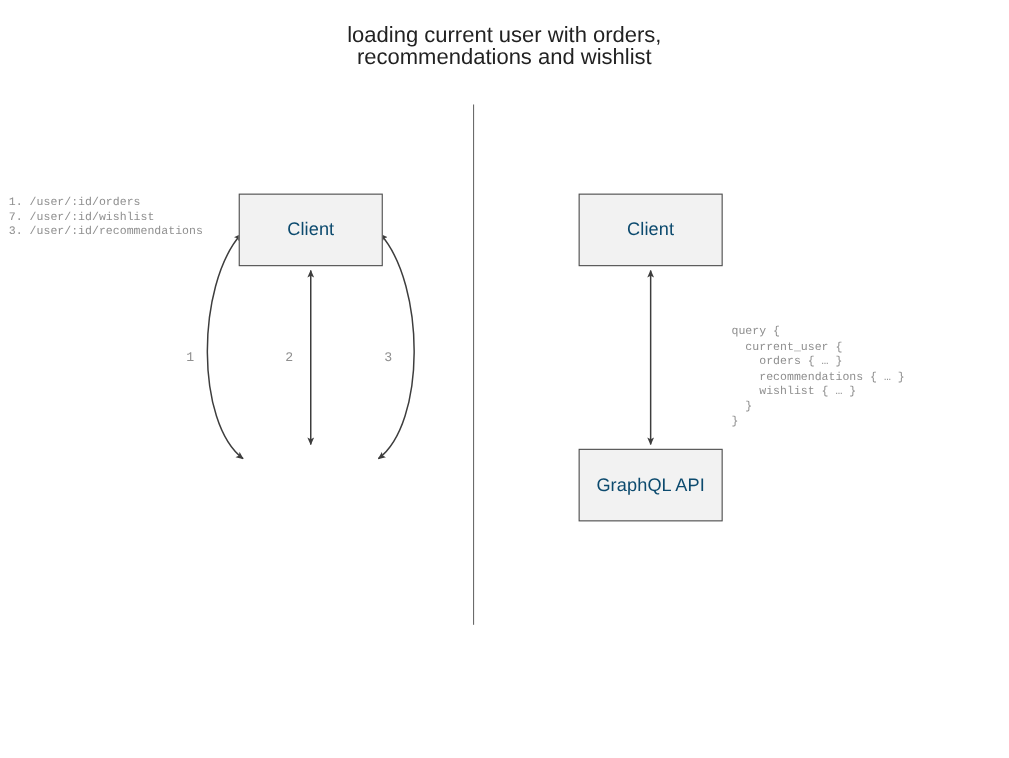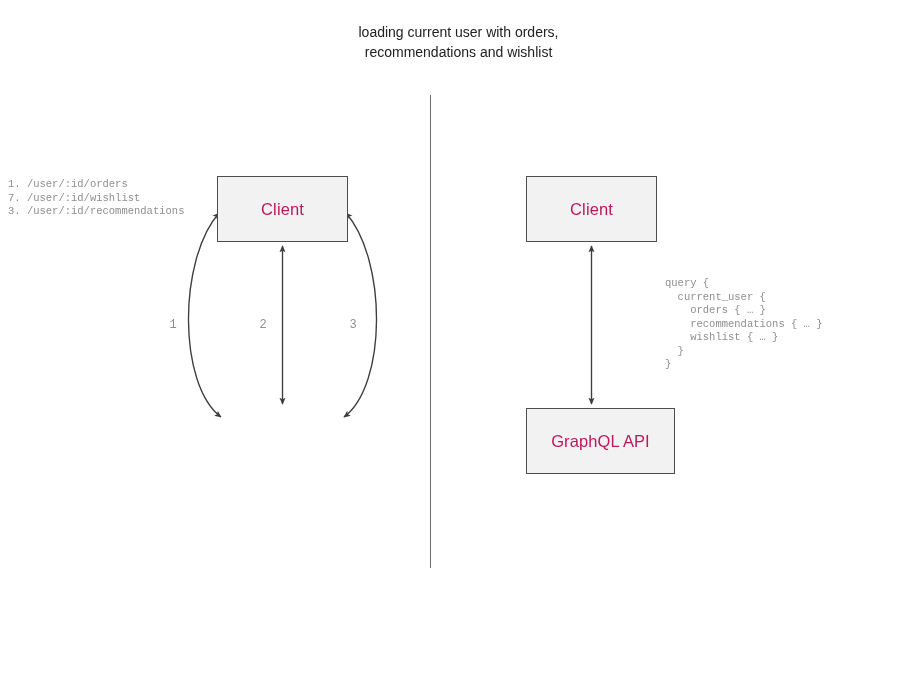--- a/index.html
+++ b/index.html
@@ -26,21 +26,21 @@
     height: 689px;
   }
 
   
   #diagram-title {
     position: absolute;
     left: 0;
     top: 22px;
     width: 917px;
     text-align: center;
-    font-size: 14px;
+    font-size: 20px;
     line-height: 20px;
     color: #222222;
     font-family: "Liberation Sans", sans-serif;
     white-space: pre-line;
   }
 
   
   #panel-divider {
     position: absolute;
     left: 430px;
@@ -53,29 +53,29 @@
   
   .node-box {
     position: absolute;
     box-sizing: border-box;
     background: #f2f2f2;
     border: 1.3px solid #4d4d4d;
     display: flex;
     align-items: center;
     justify-content: center;
     font-size: 16.5px;
-    color: #be185d;
+    color: #0c4a6e;
     letter-spacing: 0.1px;
     font-family: "Liberation Sans", sans-serif;
   }
 
   #node-rest-client   { left: 217px; top: 176px; width: 131px; height: 66px; }
   #node-rest-api      { left: 217px; top: 408px; width: 131px; height: 66px; }
   #node-gql-client    { left: 526px; top: 176px; width: 131px; height: 66px; }
-  #node-gql-api       { left: 526px; top: 408px; width: 149px; height: 66px; }
+  #node-gql-api       { left: 526px; top: 408px; width: 131px; height: 66px; }
 
   
   #arrow-layer {
     position: absolute;
     left: 0;
     top: 0;
     width: 917px;
     height: 689px;
     pointer-events: none;
   }
@@ -88,21 +88,21 @@
   
   .mono-block {
     position: absolute;
     font-family: "Liberation Mono", "DejaVu Sans Mono", monospace;
     font-size: 10.5px;
     line-height: 13.5px;
     color: #8f8f8f;
     white-space: pre;
   }
   #rest-endpoint-list { left: 8px;  top: 178px; }
-  #graphql-query      { left: 665px; top: 277px; }
+  #graphql-query      { left: 665px; top: 296px; }
 
   
   .edge-label {
     position: absolute;
     font-family: "Liberation Mono", "DejaVu Sans Mono", monospace;
     font-size: 12px;
     color: #8f8f8f;
     text-align: center;
     width: 16px;
   }

